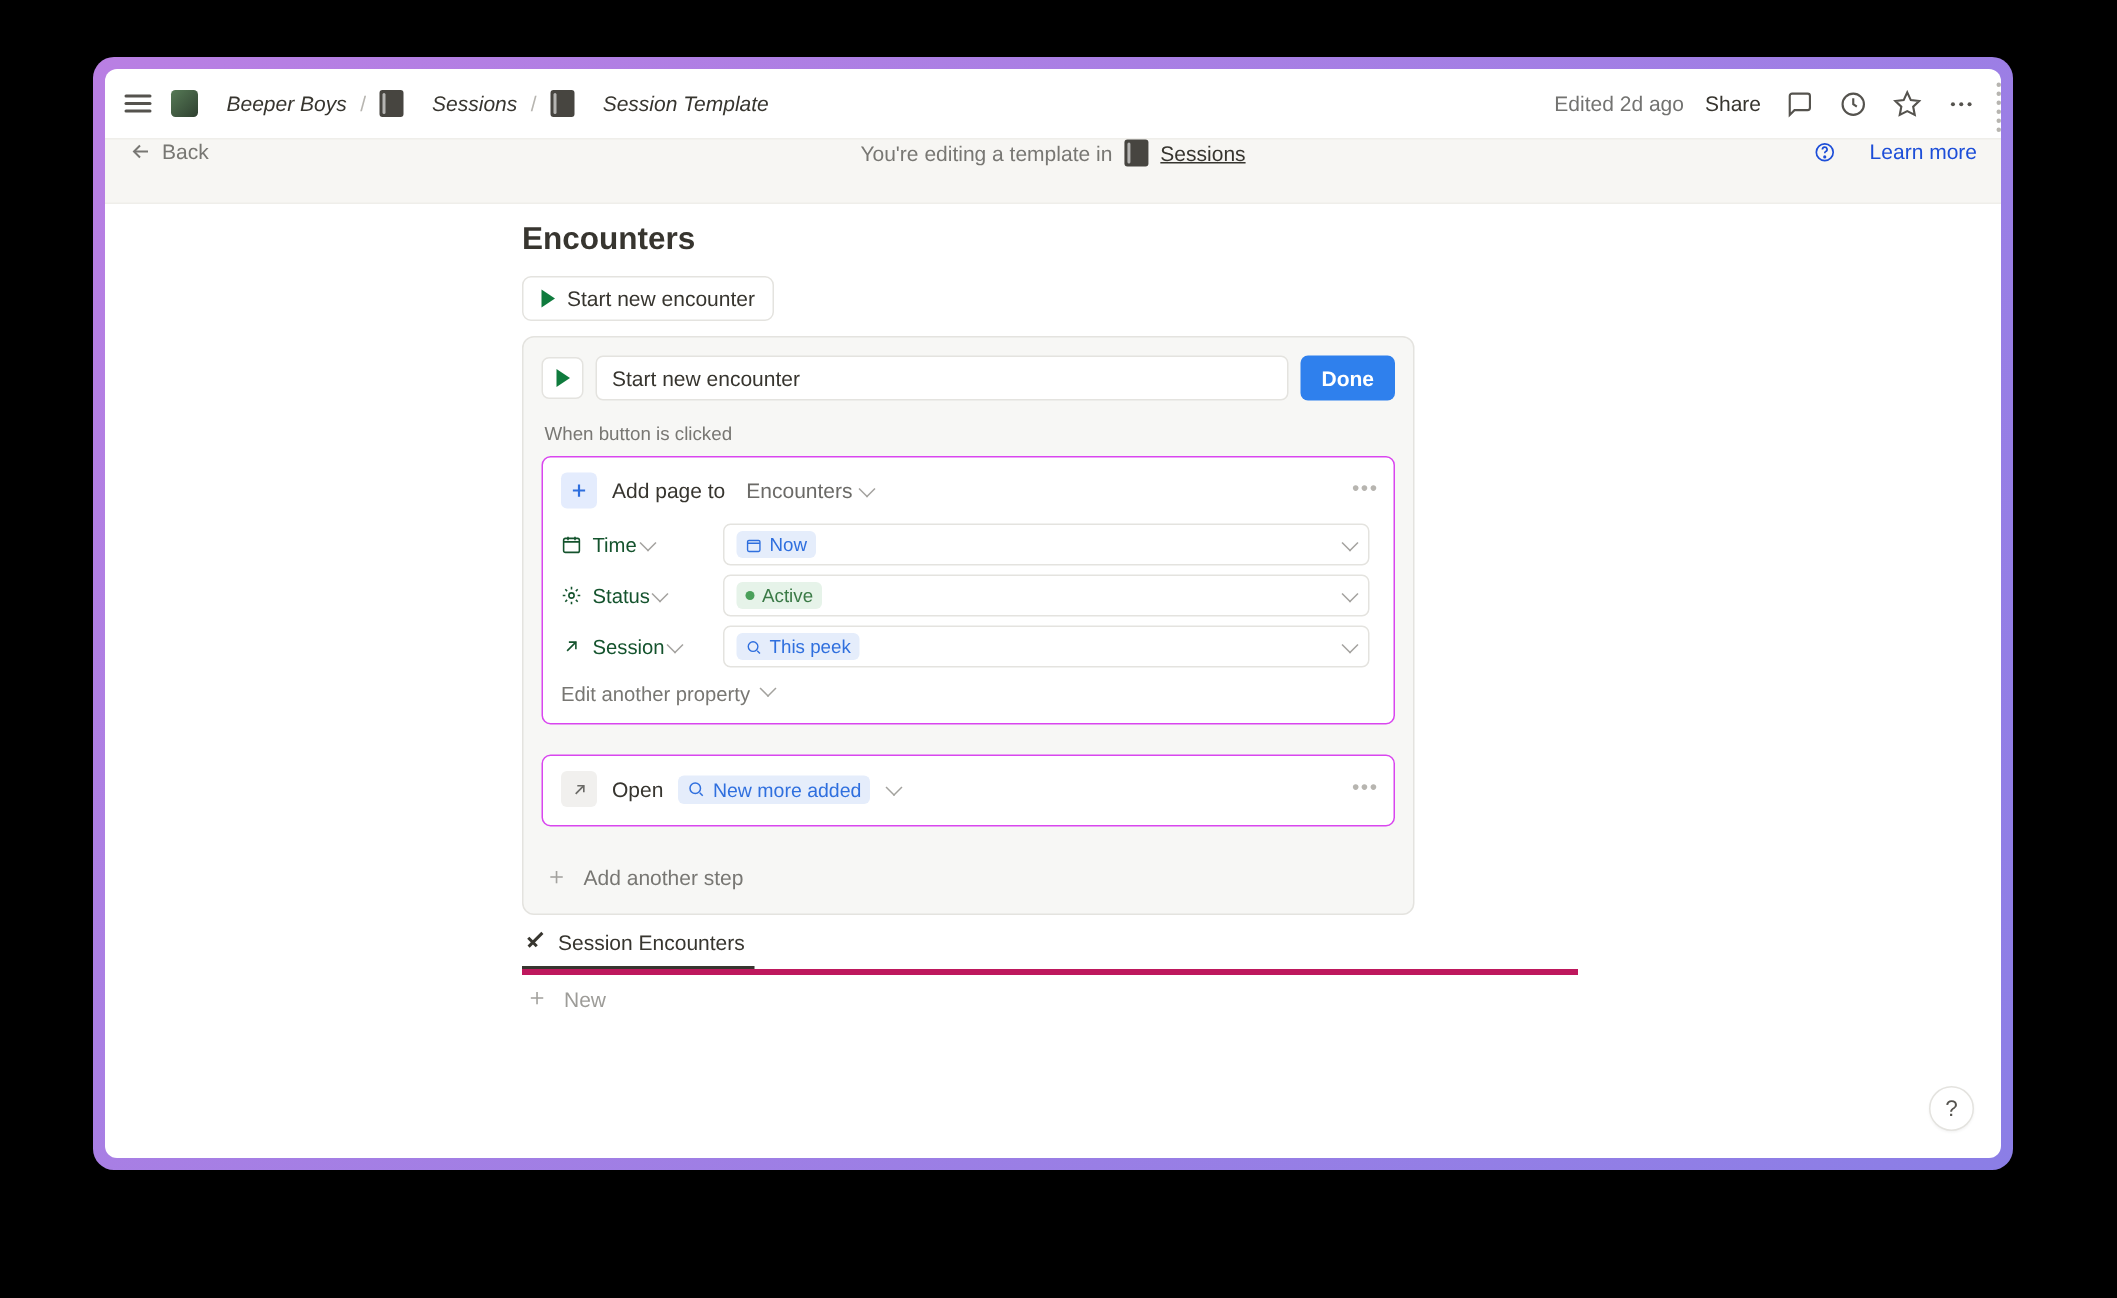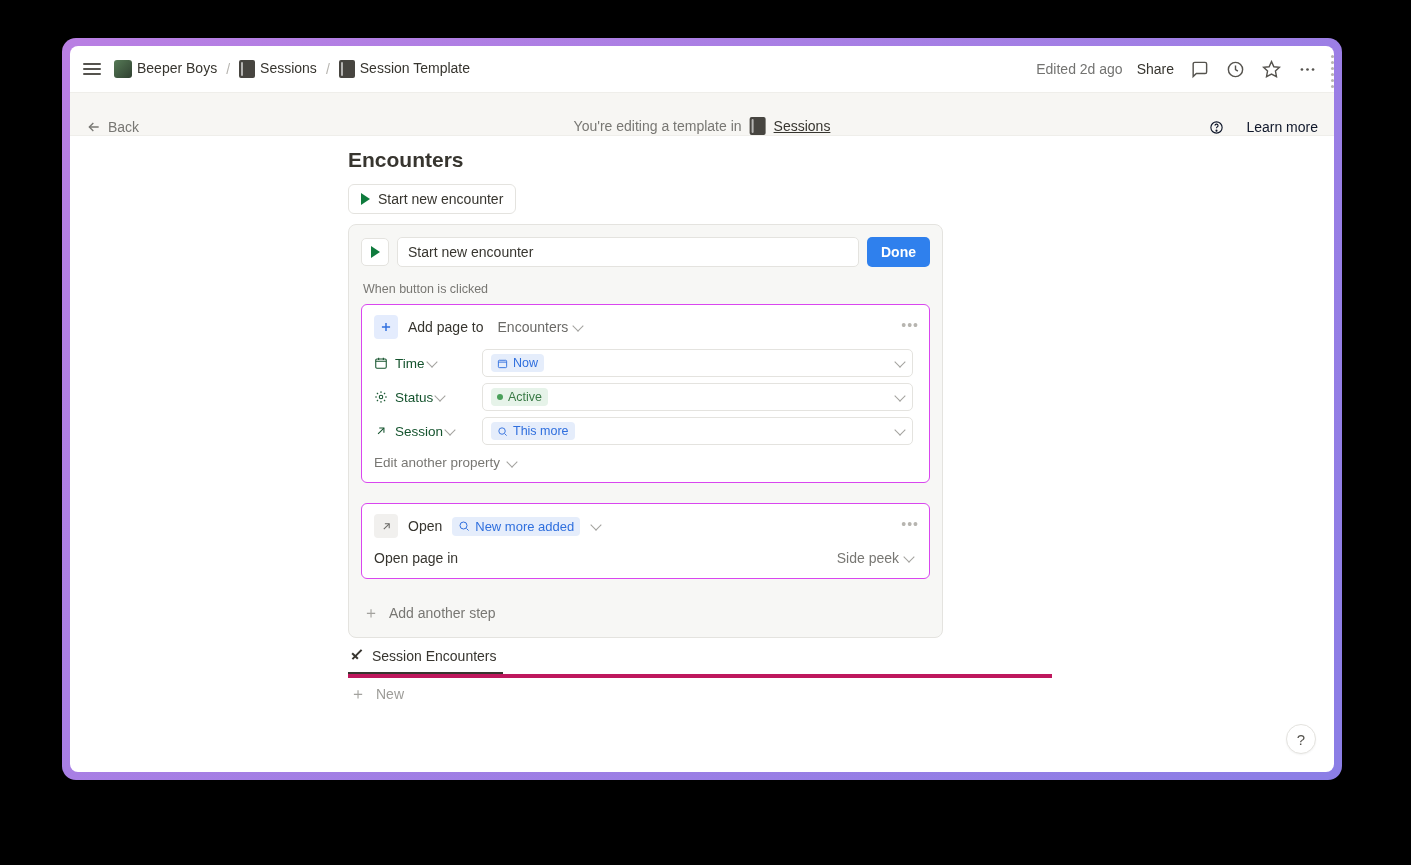--- a/index.html
+++ b/index.html
@@ -56,21 +56,21 @@
   .hamburger span {
     height: 2px;
     background: #55534e;
     border-radius: 2px;
   }
   .breadcrumbs {
     display: flex;
     align-items: center;
     gap: 5px;
   }
-  .crumb { display:flex; gap:5px; padding:3px 4px; border-radius:4px; cursor:pointer; }
+  .crumb { display:flex; align-items:center; gap:19px; padding:3px 4px; border-radius:4px; cursor:pointer;font-style:italic; }
   .crumb-emoji {
     width: 18px; height:18px;
     background: linear-gradient(135deg,#567a56,#2f4030);
     border-radius: 3px; display:inline-block;
   }
   .book-icon {
     width:16px;height:18px;background:#37352f;border-radius:2px;position:relative;
   }
   .book-icon::after{content:"";position:absolute;left:2px;top:2px;bottom:2px;width:2px;background:#fff;opacity:.6;border-radius:1px;}
   .book-icon.dark{background:#474540;}
@@ -78,27 +78,27 @@
   .topbar-right {
     margin-left:auto; display:flex; align-items:center; gap:14px; font-size:14px; color:#737371;
     padding-right:6px;
   }
   .share{color:#37352f;cursor:pointer;}
   .icon-btn{width:22px;height:22px;display:flex;align-items:center;justify-content:center;cursor:pointer;color:#55534e;}
   .drag-dots{position:absolute;right:-2px;top:6px;display:flex;flex-direction:column;gap:3px;padding:3px 2px;}
   .drag-dots span{width:3px;height:3px;background:#b7b5b0;border-radius:50%;}
   
   .banner {
-    height:44px;background:#f7f6f3;display:flex;align-items:flex-end;padding:0 16px;font-size:14px;color:#787773;
+    height:44px;background:#f7f6f3;display:flex;align-items:flex-start;padding:0 16px;font-size:14px;color:#787773;
     position:relative;border-top:1px solid #efeeea;border-bottom:1px solid #efeeea;
   }
   .back-btn{display:flex;align-items:center;gap:6px;cursor:pointer;color:#787773;}
   .banner-center{position:absolute;left:50%;transform:translateX(-50%);display:flex;align-items:center;gap:8px;}
   .banner-link{color:#37352f;text-decoration:underline;cursor:pointer;}
-  .learn-more{margin-left:auto;display:flex;align-items:center;gap:22px;cursor:pointer;color:#0f172a;}
+  .learn-more{margin-left:auto;display:flex;align-items:center;gap:22px;cursor:pointer;color:#1d4ed8;}
   
   .content {
     flex:1;overflow:auto;padding:8px 0 40px 0;
   }
   .doc {
     width:704px;margin-left:278px;
   }
   .h2{font-size:21px;font-weight:600;color:#37352f;margin-top:4px;margin-bottom:12px;}
   .new-enc-btn {
     display:inline-flex;align-items:center;gap:8px;border:1px solid #e4e3df;border-radius:6px;
@@ -131,21 +131,21 @@
   .props{margin-top:10px;display:flex;flex-direction:column;gap:6px;}
   .prop-row{display:flex;align-items:center;gap:8px;font-size:13.5px;}
   .prop-label{display:flex;align-items:center;gap:7px;color:#14532d;width:100px;cursor:pointer;}
   .prop-label .mini-chevron{margin-left:-4px;}
   .prop-value{flex:1;height:28px;background:#fff;border:1px solid #e4e3df;border-radius:5px;display:flex;align-items:center;padding:0 8px;gap:6px;cursor:pointer;position:relative;}
   .prop-value .mini-chevron{position:absolute;right:8px;}
   .token{display:inline-flex;align-items:center;gap:5px;border-radius:4px;padding:2px 6px;font-size:12.5px;}
   .token.blue{background:#e5edfb;color:#2f6fde;}
   .token.green{background:#e6f3e9;color:#3a7a46;}
   .token.green::before{content:"";width:6px;height:6px;border-radius:50%;background:#4aa05a;}
-  .edit-another{margin-top:10px;color:#787773;font-size:13.5px;display:flex;align-items:center;gap:6px;cursor:pointer;}
+  .edit-another{margin-top:10px;color:#787773;font-size:13.5px;display:flex;gap:6px;cursor:pointer;}
   
   .open-target{display:inline-flex;align-items:center;gap:5px;background:#e5edfb;color:#2f6fde;border-radius:4px;padding:2px 6px;font-size:13px;}
   .open-row{display:flex;align-items:center;justify-content:space-between;margin-top:12px;font-size:14px;color:#37352f;}
   .side-peek{display:flex;align-items:center;gap:4px;color:#787773;cursor:pointer;}
   
   .add-step{display:flex;align-items:center;gap:10px;color:#787773;font-size:14px;padding:6px 2px;cursor:pointer;}
   .plus{font-size:16px;color:#a3a29e;line-height:1;}
   
   .view-tabs{margin-top:4px;border-bottom:4px solid #be185d;display:flex;}
   .view-tab{display:flex;align-items:center;gap:8px;padding:6px 6px 8px 2px;font-size:14px;color:#37352f;border-bottom:2px solid #37352f;cursor:pointer;}
@@ -329,21 +329,21 @@
                     </svg>
                   <span>Session</span>
                   <span class="mini-chevron"></span>
                 </div>
                 <div class="prop-value">
                   <span class="token blue">
                     <svg width="11" height="11" viewBox="0 0 24 24" fill="none" stroke="currentColor" stroke-width="2">
                         <circle cx="11" cy="11" r="7"></circle>
                         <path d="M21 21l-4-4"></path>
                       </svg>
-                    <span>This more</span>
+                    <span>This peek</span>
                   </span>
                   <span class="mini-chevron"></span>
                 </div>
               </div>
             </div>
 
             <div class="edit-another">
               <span>Edit another property</span>
               <span class="mini-chevron"></span>
             </div>
@@ -362,27 +362,20 @@
                 <svg width="12" height="12" viewBox="0 0 24 24" fill="none" stroke="currentColor" stroke-width="2">
                     <circle cx="11" cy="11" r="7"></circle>
                     <path d="M21 21l-4-4"></path>
                   </svg>
                 <span>New more added</span>
               </span>
               <span class="mini-chevron" style="margin-left:2px;"></span>
             </div>
             <div class="step-dots">•••</div>
 
-            <div class="open-row">
-              <span>Open page in</span>
-              <span class="side-peek">
-                <span>Side peek</span>
-                <span class="mini-chevron"></span>
-              </span>
-            </div>
           </div>
 
           <div class="add-step">
             <span class="plus">＋</span>
             <span>Add another step</span>
           </div>
         </div>
 
         
         <div class="view-tabs">

